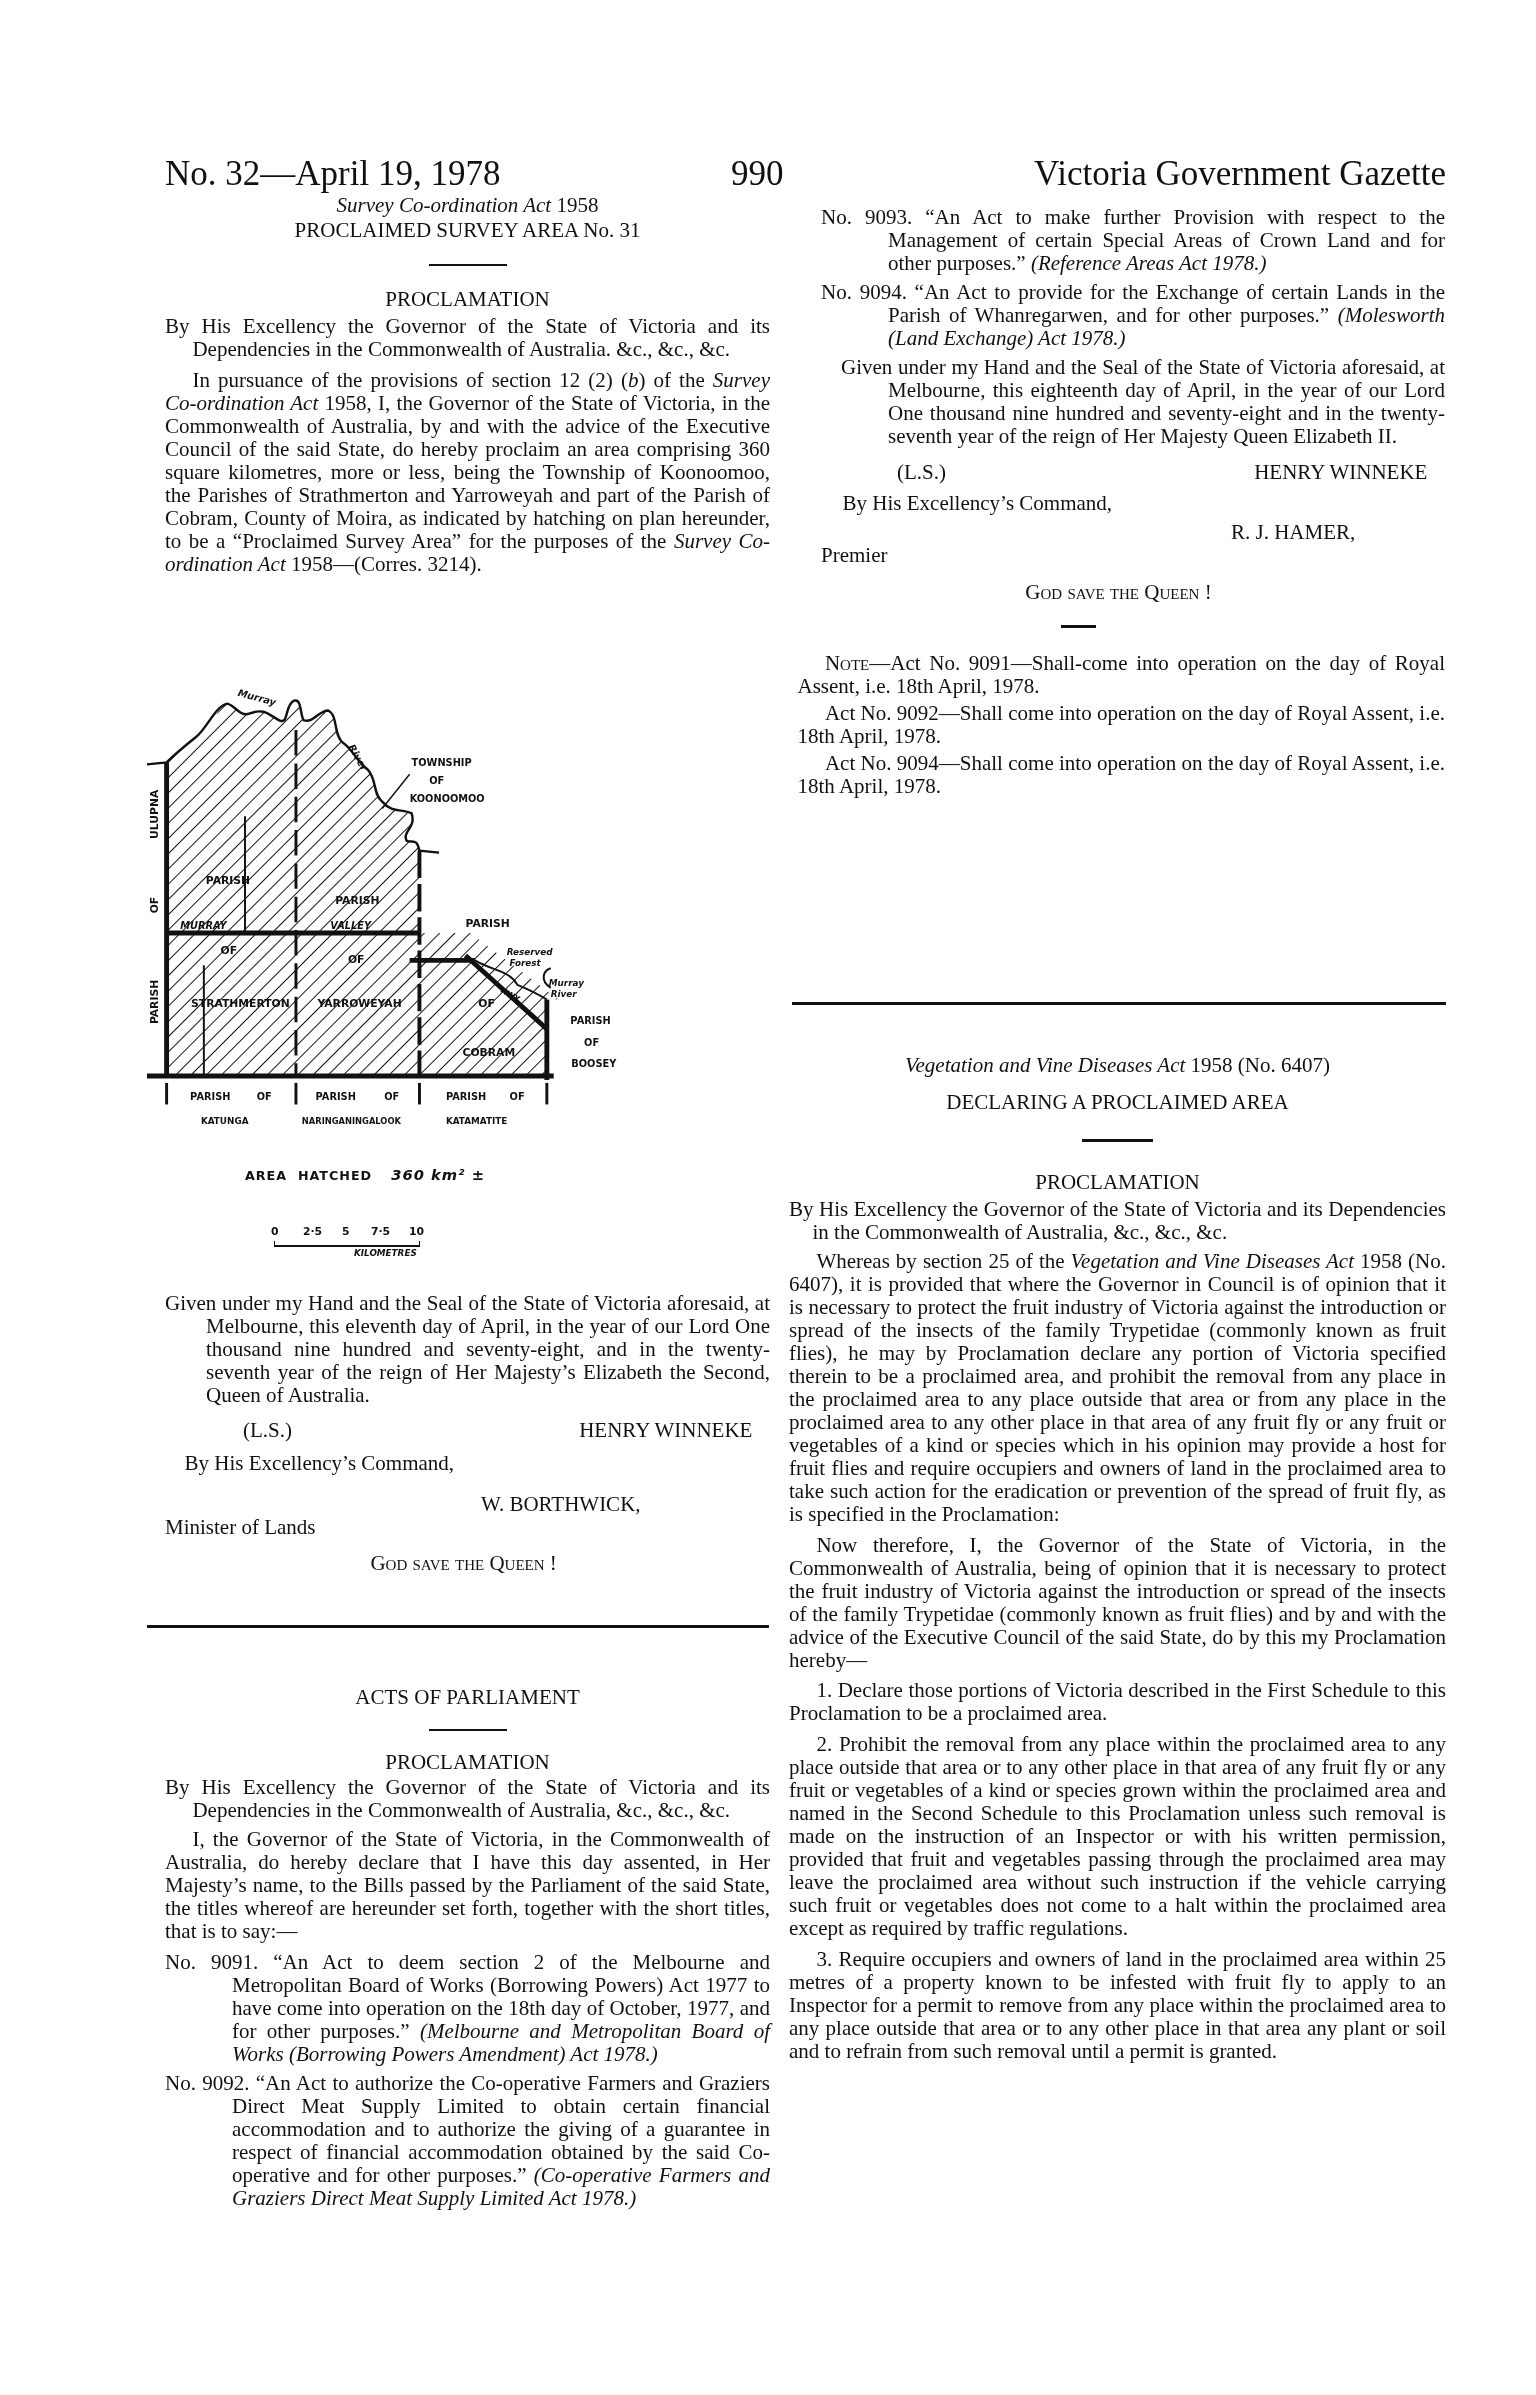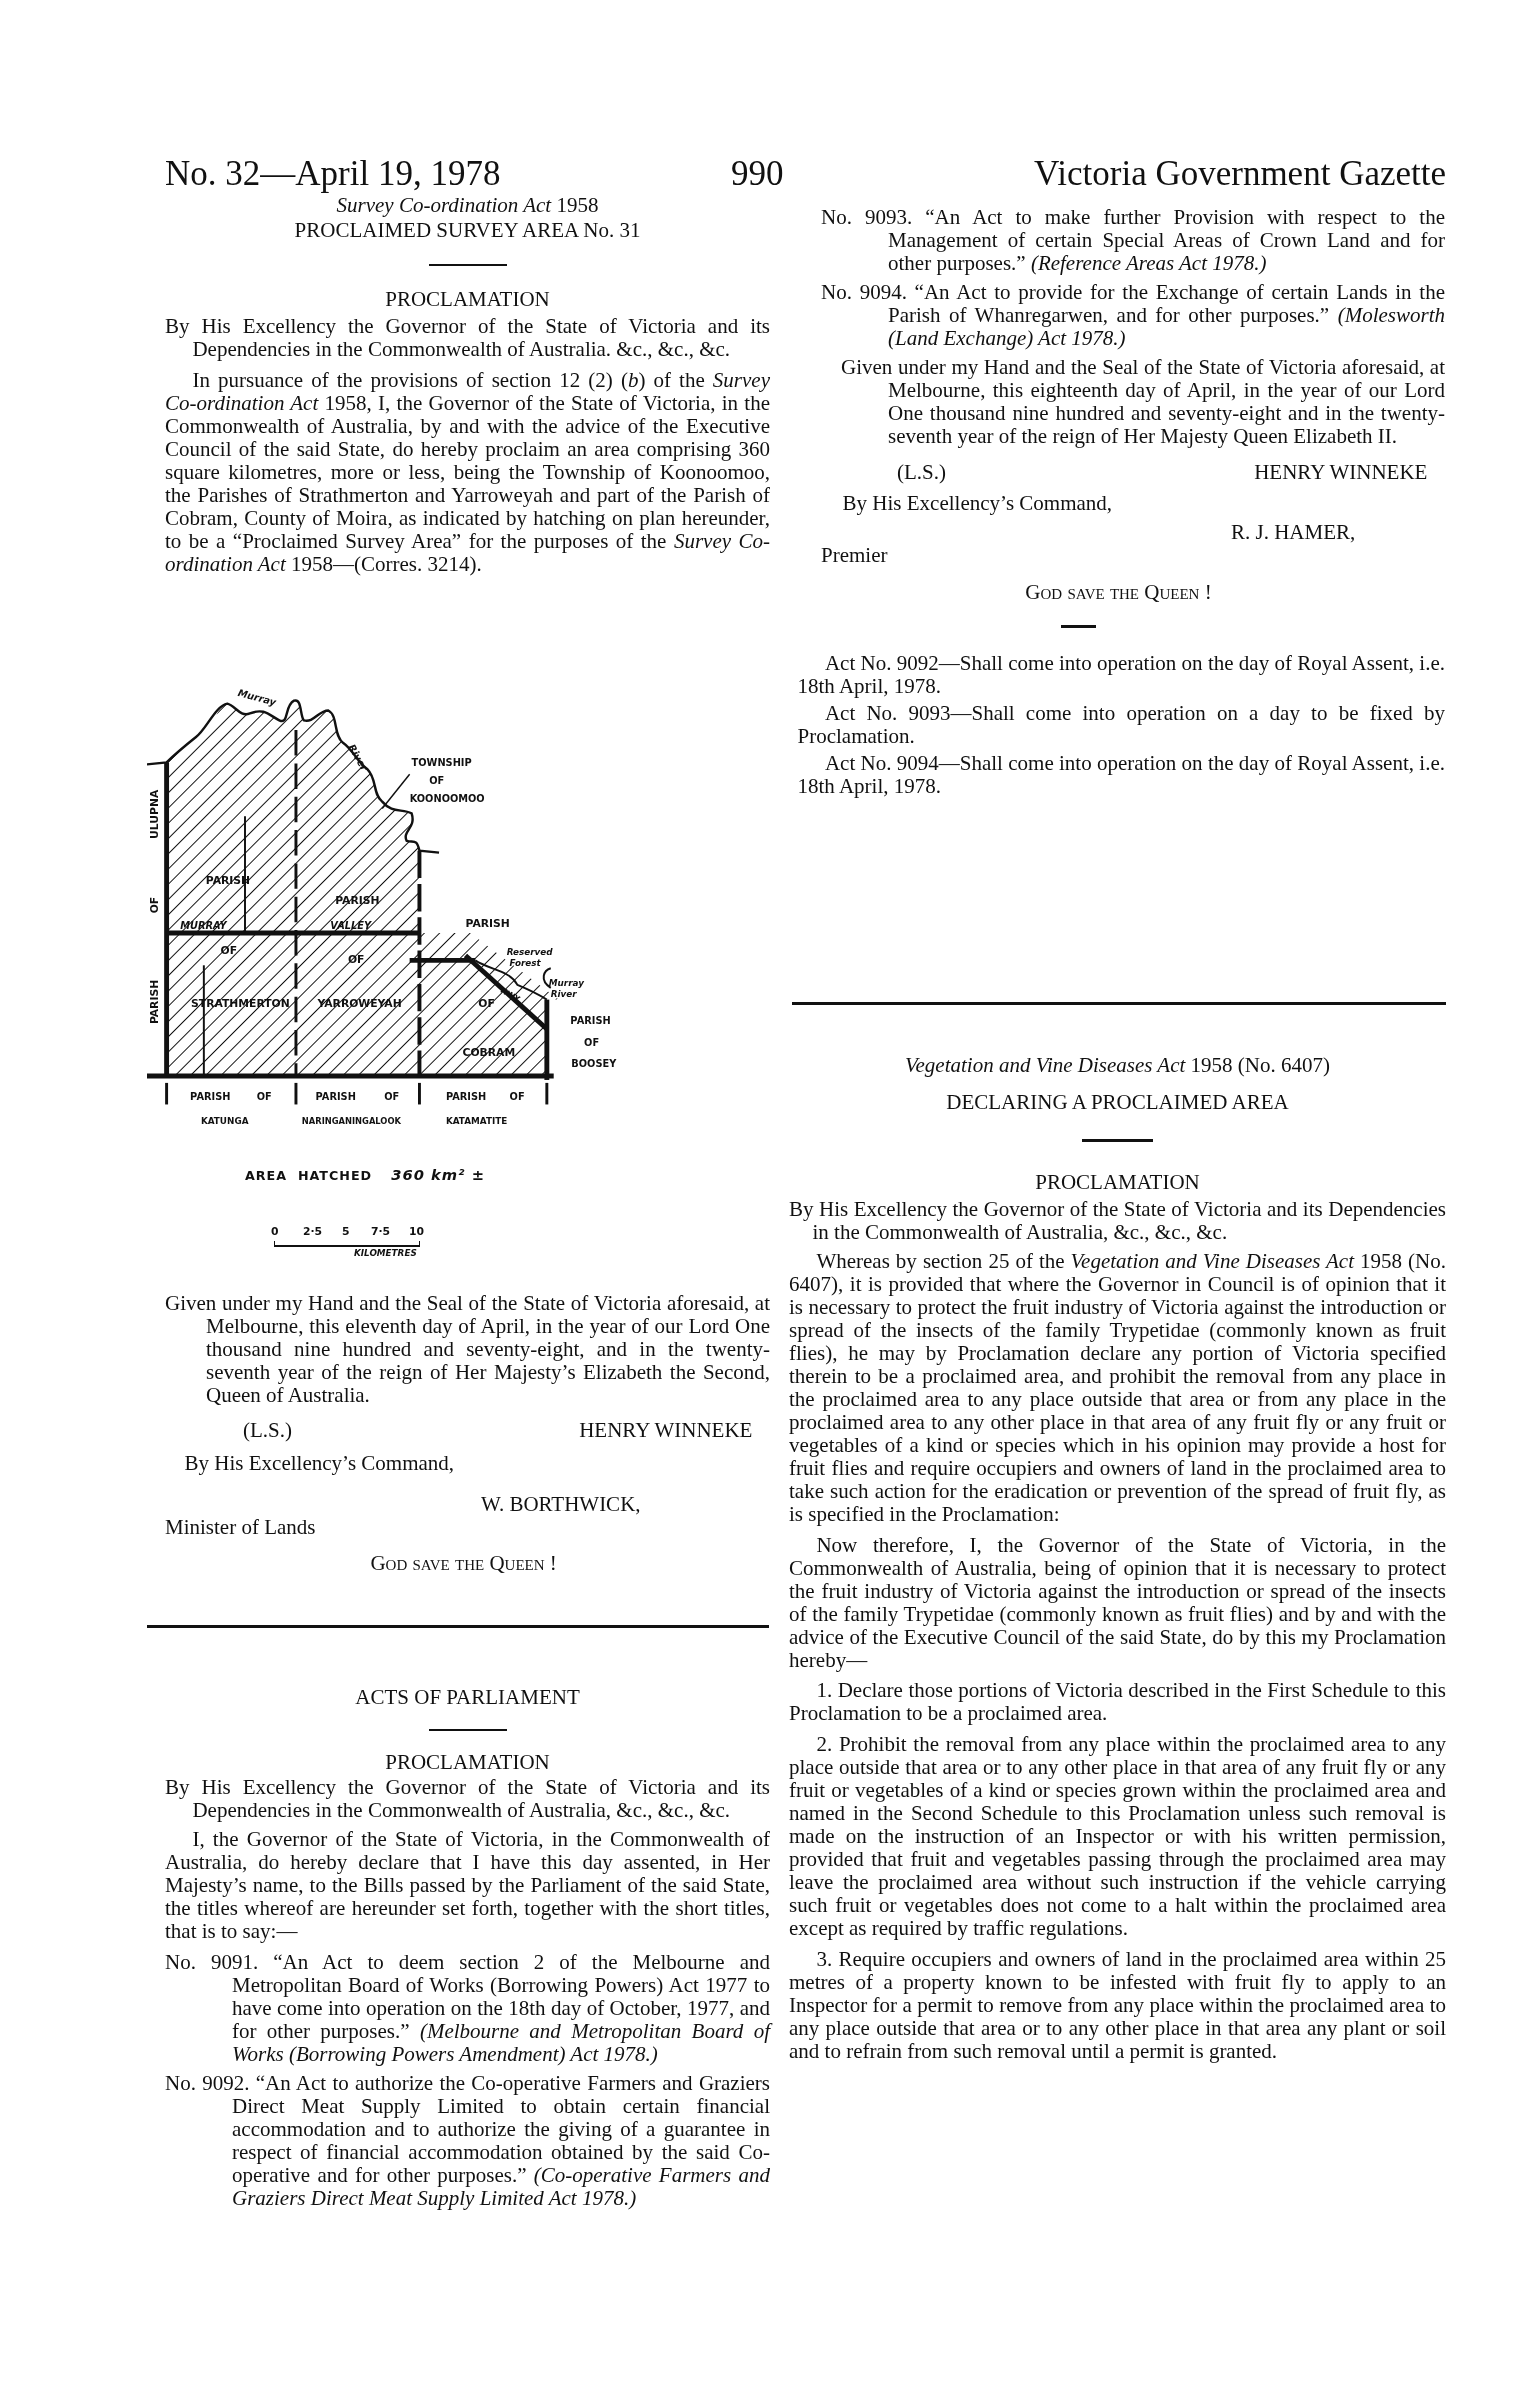--- a/index.html
+++ b/index.html
@@ -165,22 +165,22 @@
     <span class="sc">(L.S.)</span>
     <span>HENRY WINNEKE</span>
   </div>
   <p style="margin-top:7.8px; padding-left:21.6px;">By His Excellency’s Command,</p>
   <p style="margin-top:5.9px; padding-left:410px;">R. J. HAMER,</p>
   <p class="right" style="padding-right:17.6px;">Premier</p>
   <p class="center sc" style="margin-top:13.7px; padding-right:29px;">God save the Queen !</p>
   <div class="rule-short" style="width:35px; margin-top:21.6px; margin-left:240px;"></div>
 
   <div style="margin-top:23.5px; margin-left:-23.5px;">
+    <p class="indent"><span class="sc">Note</span><span>—Act No. 9091—Shall-come into operation on the day of Royal Assent, i.e. 18th April, 1978.</span></p>
     <p class="indent" style="margin-top:3.9px;">Act No. 9092—Shall come into operation on the day of Royal Assent, i.e. 18th April, 1978.</p>
-    <p class="indent" style="margin-top:3.9px;">Act No. 9093—Shall come into operation on a day to be fixed by Proclamation.</p>
     <p class="indent" style="margin-top:3.9px;">Act No. 9094—Shall come into operation on the day of Royal Assent, i.e. 18th April, 1978.</p>
   </div>
 </div>
 
 <div class="rule-long" style="left:792px; top:1002px; width:654px;"></div>
 
 <div class="col" style="left:789px; top:1054px; width:657px;">
   <p class="center"><span class="it">Vegetation and Vine Diseases Act</span><span> 1958 (No. 6407)</span></p>
   <p class="center" style="margin-top:13.7px;">DECLARING A PROCLAIMED AREA</p>
   <div class="rule-short" style="width:71px; margin-top:25.5px;"></div>

